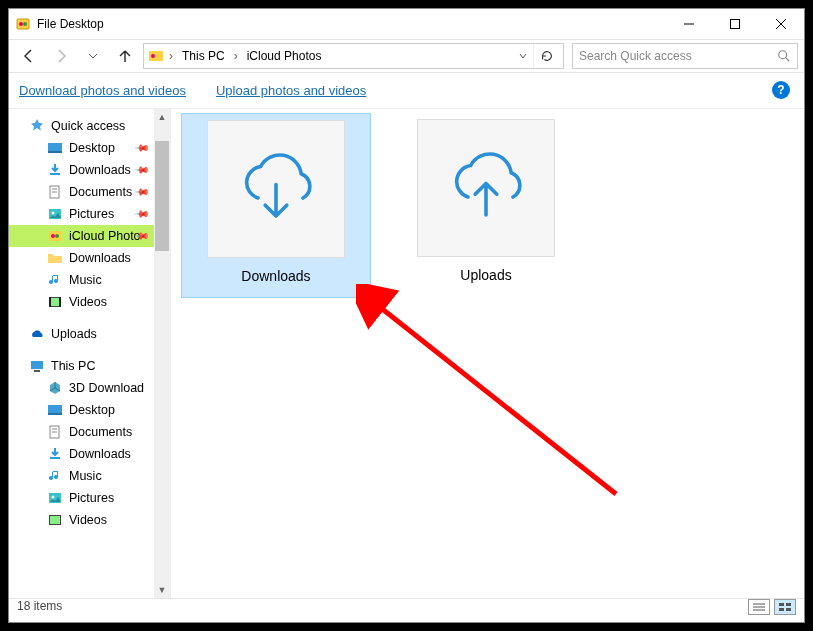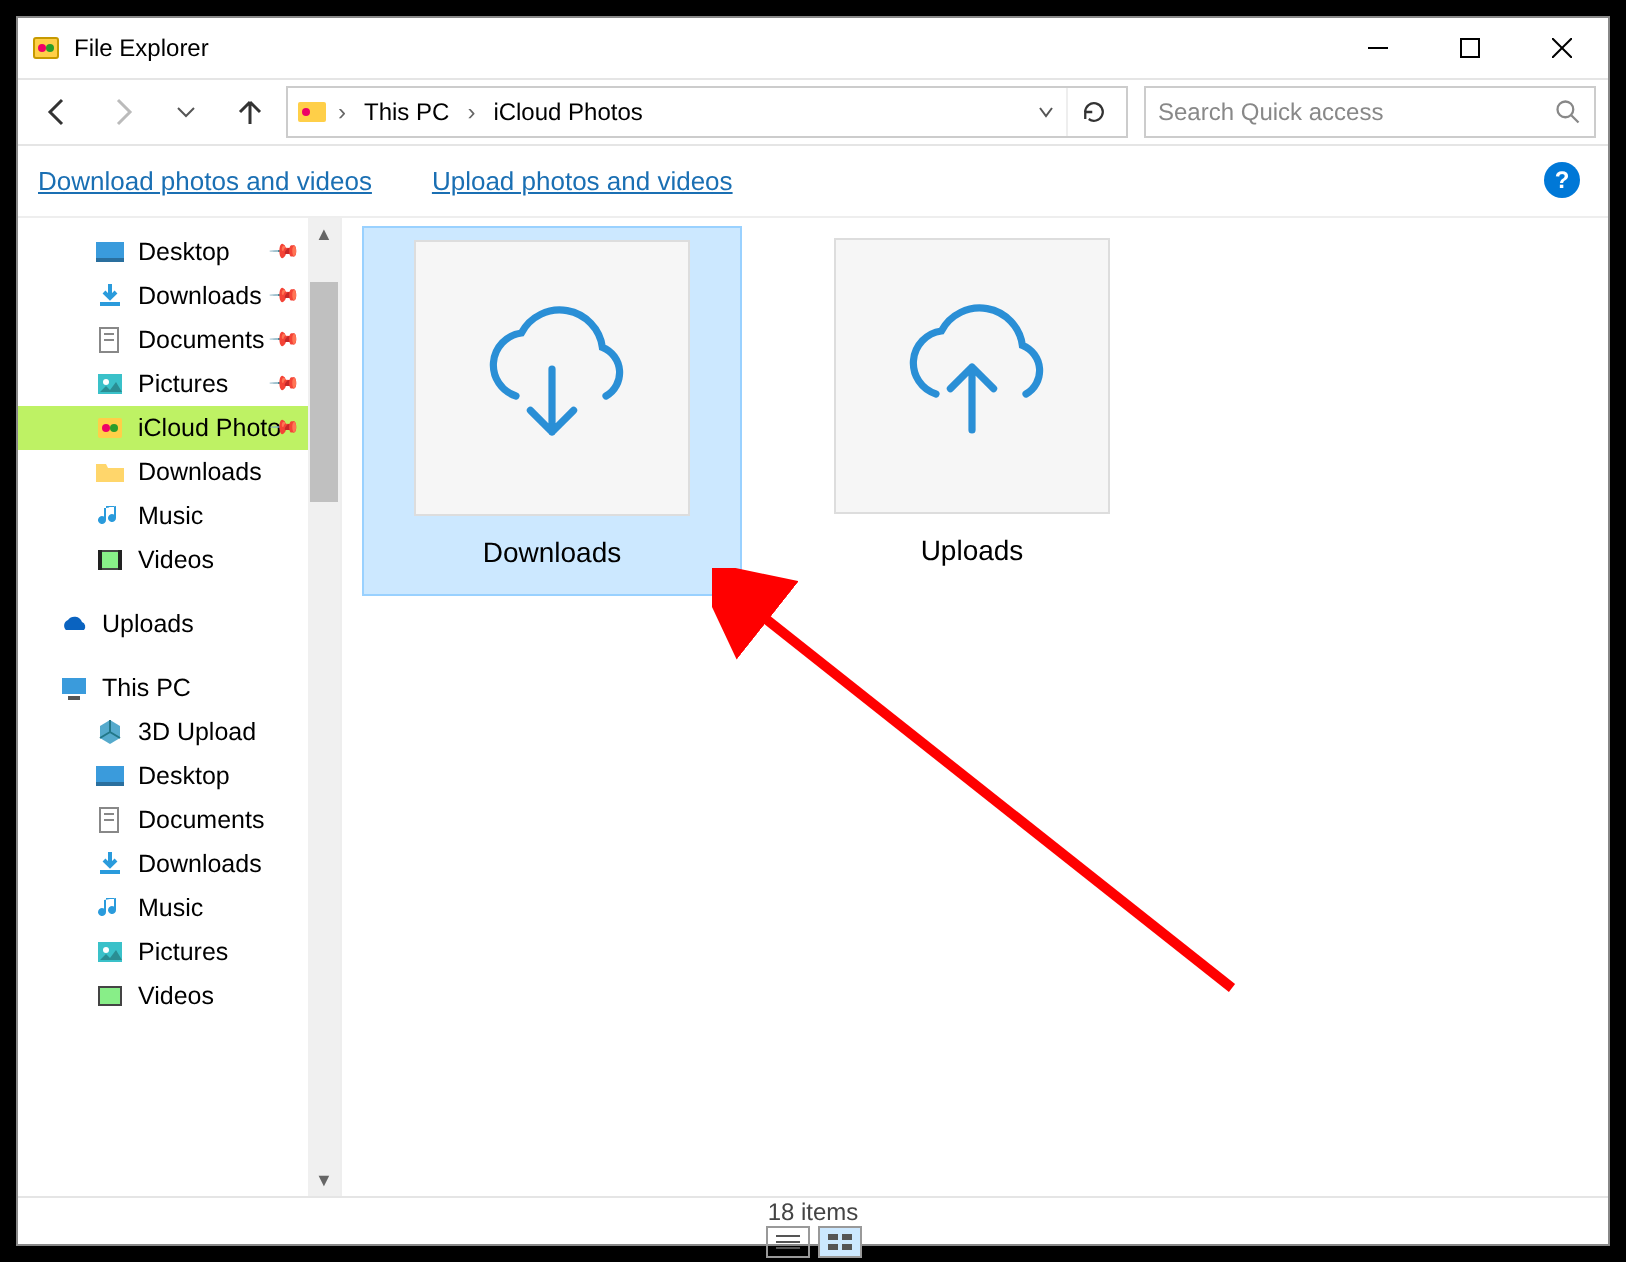--- a/index.html
+++ b/index.html
@@ -46,41 +46,41 @@
 .ti-icon { width: 16px; height: 16px; flex-shrink: 0; }
 
 .content { flex: 1; position: relative; background: #fff; }
 .item-tile { position: absolute; width: 190px; height: 185px; display: flex; flex-direction: column; align-items: center; padding-top: 6px; }
 .item-tile.selected { background: #cce8ff; border: 1px solid #99d1ff; }
 .thumb { width: 138px; height: 138px; background: #f6f6f6; border: 1px solid #ddd; display: flex; align-items: center; justify-content: center; }
 .tile-label { margin-top: 10px; font-size: 14px; }
 
 .arrow-annot { position: absolute; pointer-events: none; }
 
-.statusbar { height: 24px; border-top: 1px solid #e5e5e5; display: flex; align-items: center; justify-content: space-between; padding: 0 8px; font-size: 12px; color: #444; flex-direction: column; }
+.statusbar { height: 24px; border-top: 1px solid #e5e5e5; display: flex; justify-content: space-between; padding: 0 8px; font-size: 12px; color: #444; }
 .view-btns { display: flex; gap: 4px; }
 .view-btn { width: 22px; height: 16px; border: 1px solid #999; display: flex; align-items: center; justify-content: center; }
 
 svg { display: block; }
 </style>
 </head>
 <body>
 
 <div class="frame">
 
   <div class="titlebar">
     <div class="titlebar-left">
       <span class="app-icon">
         <svg viewBox="0 0 16 16">
             <rect x="2" y="3" width="12" height="10" rx="1" fill="#ffcf48" stroke="#c79a00"></rect>
             <circle cx="6" cy="8" r="2" fill="#e06"></circle>
             <circle cx="10" cy="8" r="2" fill="#2a9d2a"></circle>
           </svg>
       </span>
-      <span class="title-text">File Explorer</span>
+      <span class="title-text">File Desktop</span>
     </div>
     <div class="win-buttons">
       <div class="win-btn">
           <svg width="10" height="10">
             <line x1="0" y1="5" x2="10" y2="5" stroke="#000"></line>
           </svg>
         </div>
       <div class="win-btn">
           <svg width="10" height="10">
             <rect x="0.5" y="0.5" width="9" height="9" fill="none" stroke="#000"></rect>
@@ -154,20 +154,28 @@
   <div class="cmdbar">
     <span class="cmd-link">Download photos and videos</span>
     <span class="cmd-link">Upload photos and videos</span>
     <span class="help-btn">?</span>
   </div>
 
   <div class="body">
 
     <div class="sidebar">
       <div class="tree">
+        <div class="tree-item">
+          <span class="ti-icon">
+              <svg viewBox="0 0 16 16">
+                <path d="M8 1l2 4 4 .5-3 3 .8 4L8 10l-3.8 2.5L5 8.5 2 5.5 6 5z" fill="#4aa3df"></path>
+              </svg>
+            </span>
+          <span>Quick access</span>
+        </div>
         <div class="tree-item child pinned">
           <span class="ti-icon">
               <svg viewBox="0 0 16 16">
                 <rect x="1" y="3" width="14" height="8" fill="#3a9bdc"></rect>
                 <rect x="1" y="11" width="14" height="2" fill="#2a6f9e"></rect>
               </svg>
             </span>
           <span>Desktop</span>
             <span class="pin">📌</span>
         </div>
@@ -260,21 +268,21 @@
             </span>
           <span>This PC</span>
         </div>
         <div class="tree-item child">
           <span class="ti-icon">
               <svg viewBox="0 0 16 16">
                 <path d="M8 2l5 3v6l-5 3-5-3V5z" fill="#5ac"></path>
                 <path d="M8 2v6l5 3M8 8l-5 3" stroke="#278" fill="none"></path>
               </svg>
             </span>
-          <span>3D Upload</span>
+          <span>3D Download</span>
         </div>
         <div class="tree-item child">
           <span class="ti-icon">
               <svg viewBox="0 0 16 16">
                 <rect x="1" y="3" width="14" height="8" fill="#3a9bdc"></rect>
                 <rect x="1" y="11" width="14" height="2" fill="#2a6f9e"></rect>
               </svg>
             </span>
           <span>Desktop</span>
         </div>

